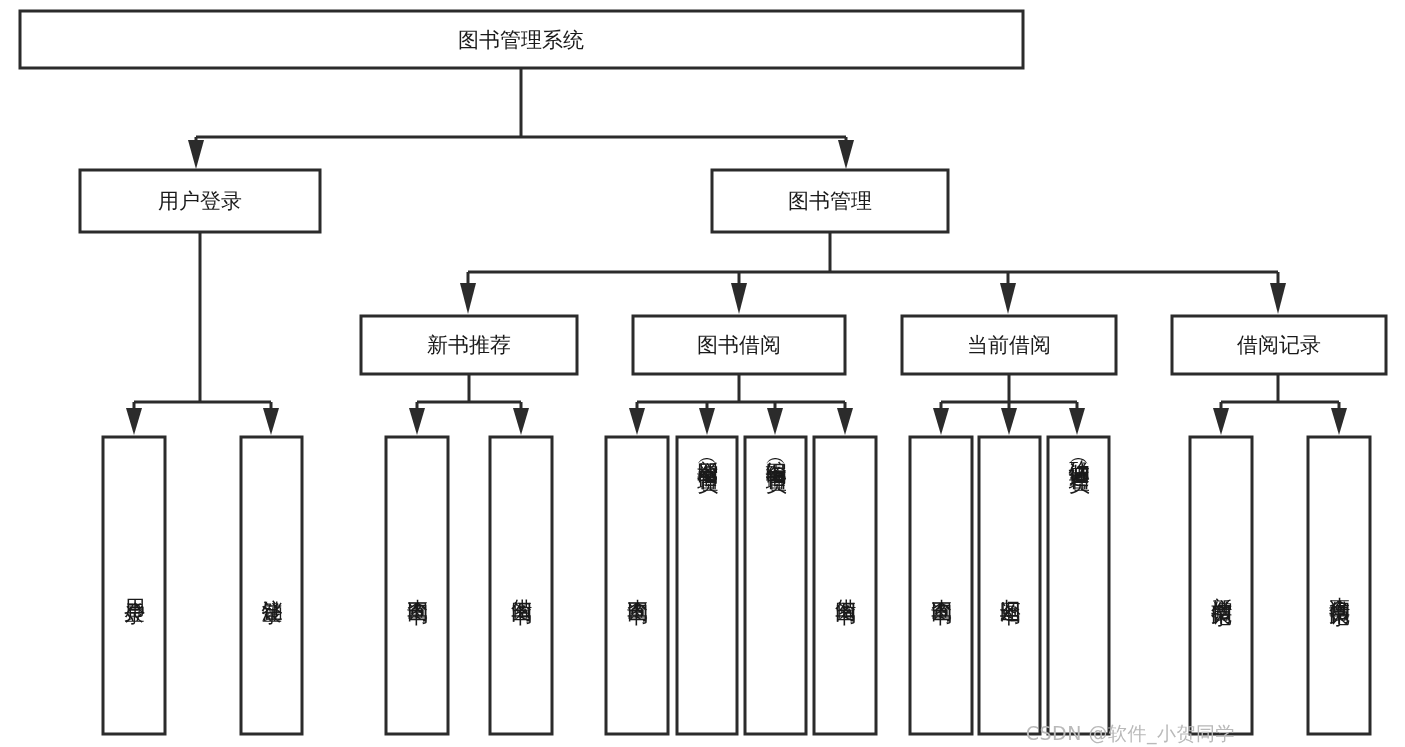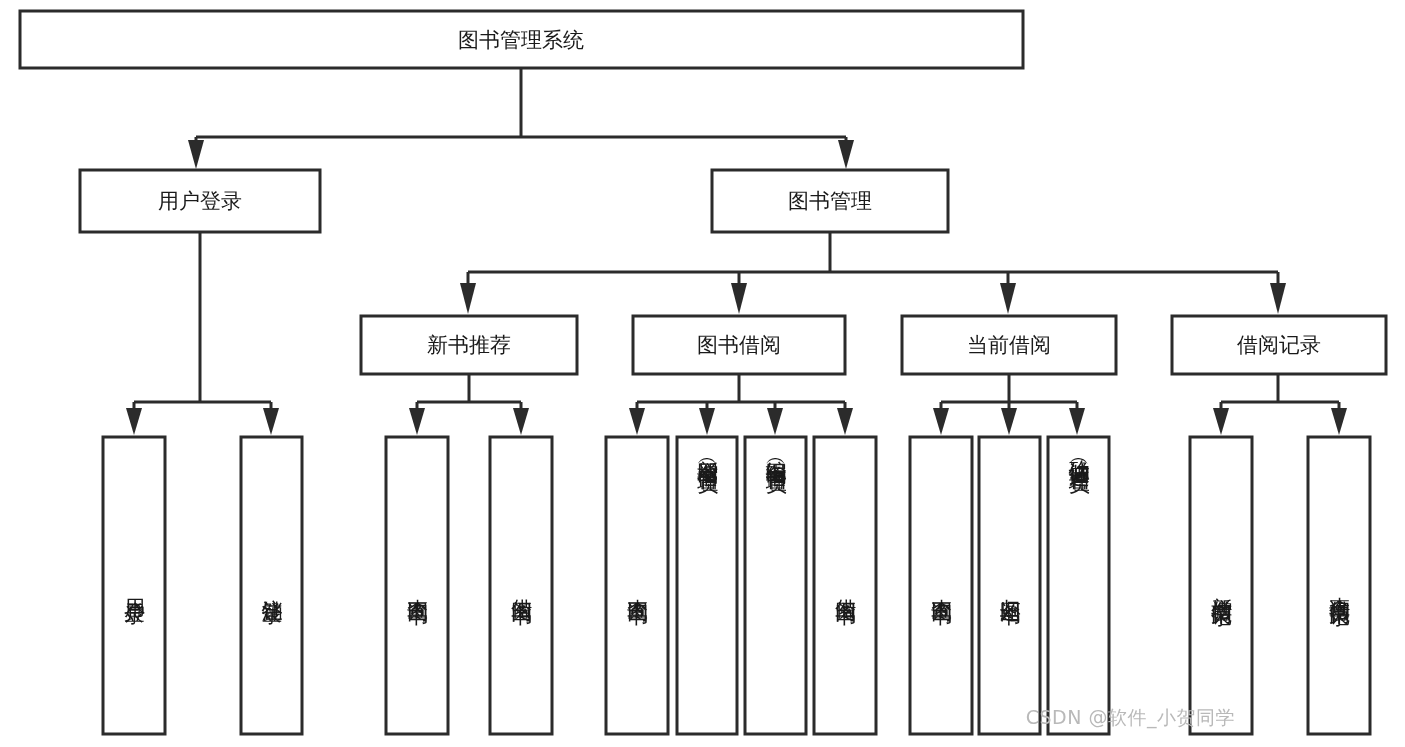--- a/index.html
+++ b/index.html
@@ -63,21 +63,21 @@
     justify-content: center;
     white-space: nowrap;
     pointer-events: none;
   }
   .leaf-label.top-aligned {
     justify-content: flex-start;
   }
   .watermark {
     position: absolute;
     right: 8px;
-    bottom: 16px;
+    bottom: 0;
     font-family: "DejaVu Sans", "Liberation Sans", sans-serif;
     font-size: 19px;
     color: #b9b9b9;
     white-space: nowrap;
     letter-spacing: 0.5px;
   }
 </style>
 </head>
 <body>
 

